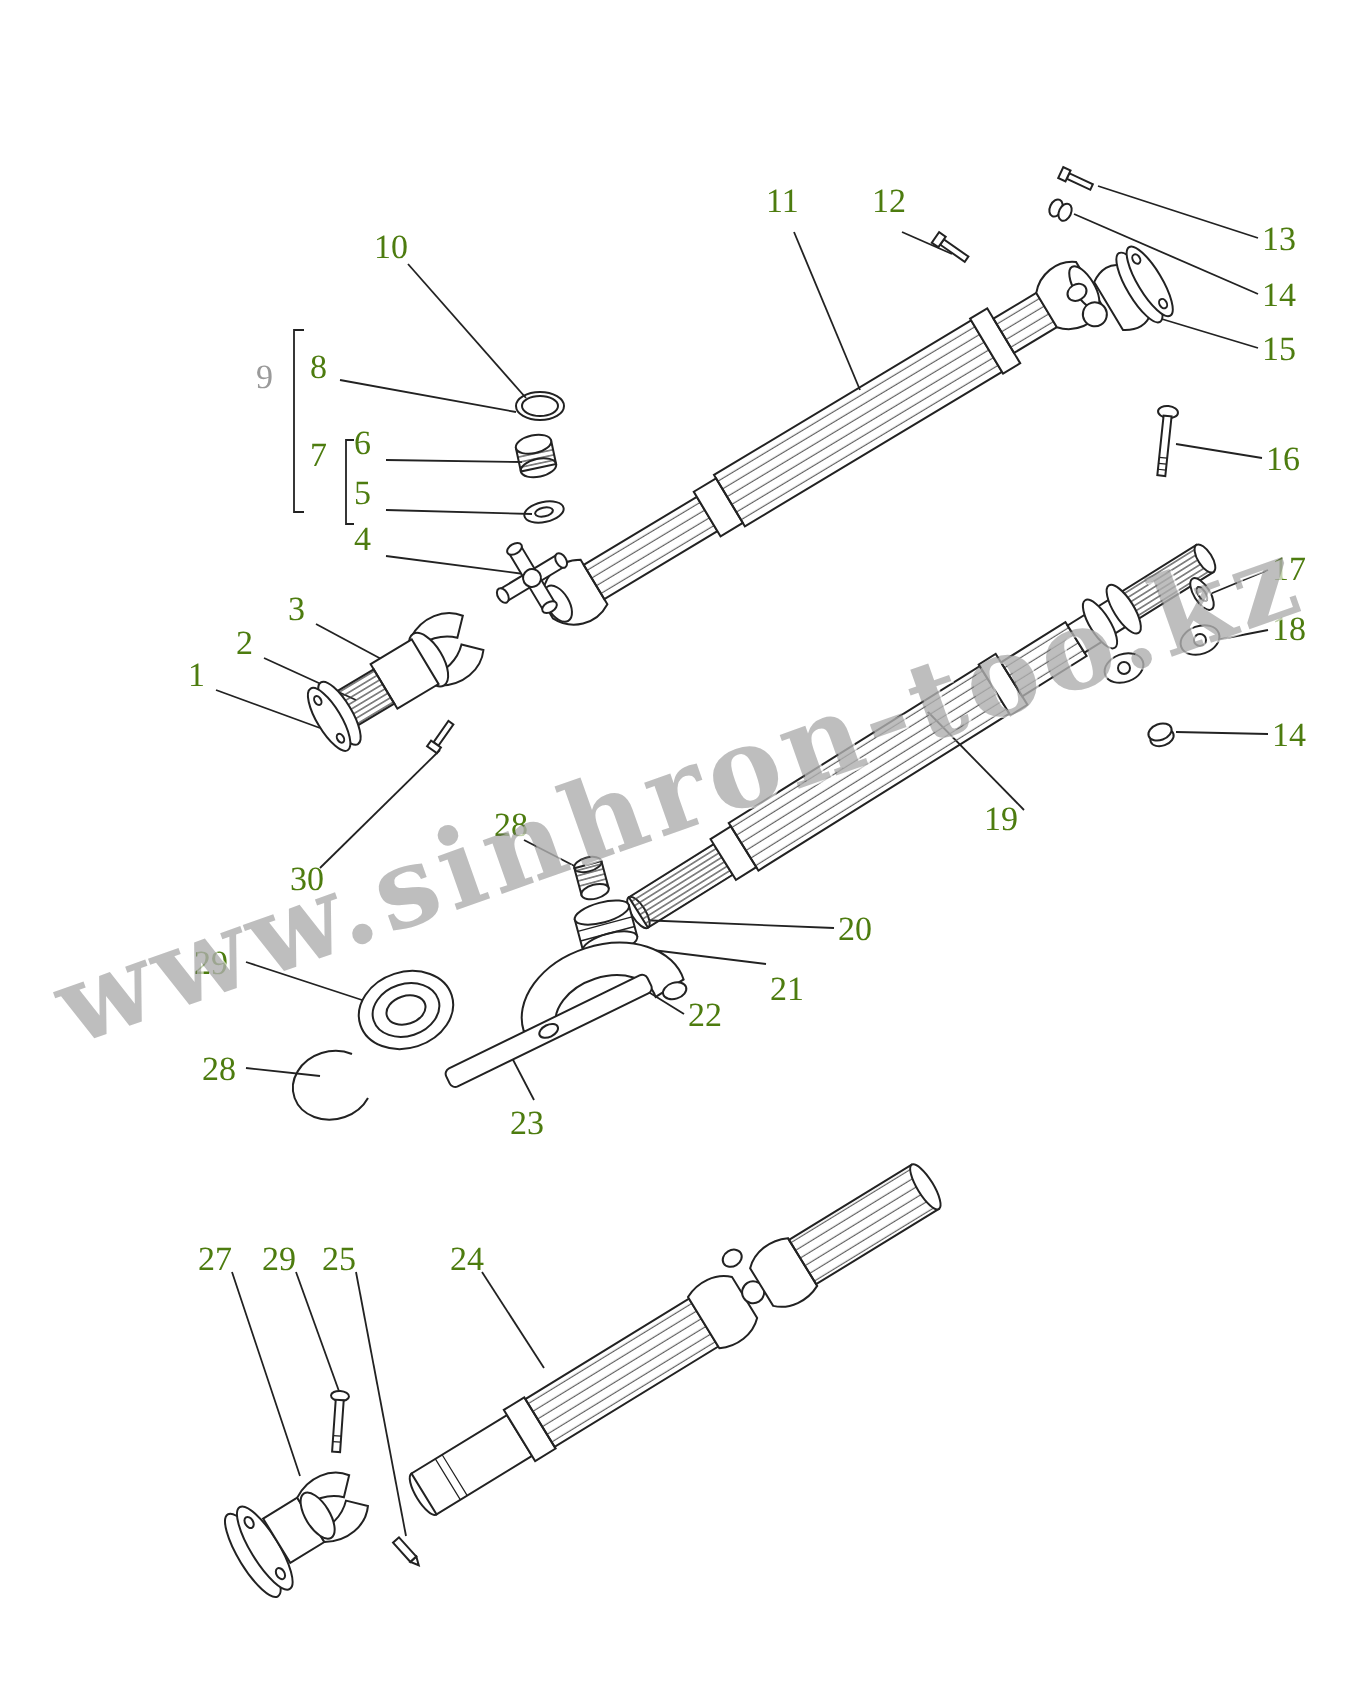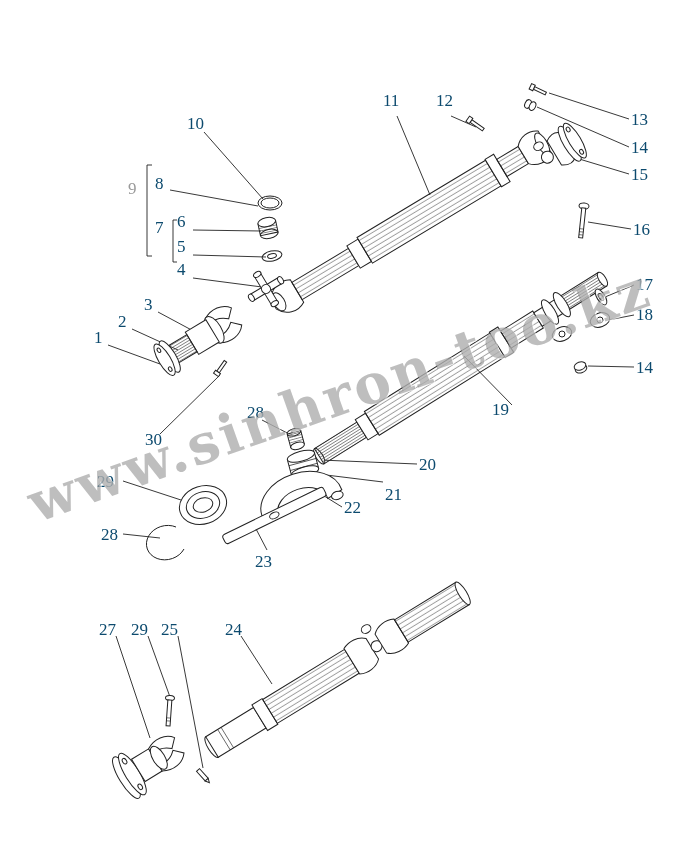--- a/index.html
+++ b/index.html
@@ -1,20 +1,20 @@
 <!DOCTYPE html>
 <html><head>
 <meta charset="utf-8">
 <style>
   * { margin:0; padding:0; box-sizing:border-box; }
   html,body { background:#ffffff; }
   body { font-family:"Liberation Serif", serif; }
   .stage { position:relative; width:686px; height:841px; background:#ffffff; overflow:hidden; margin:0 auto; }
   .stage svg { position:absolute; left:0; top:0; }
-  .lbl { position:absolute; font-size:17px; line-height:1; color:#0c4a6e; user-select:none; }
+  .lbl { position:absolute; font-size:17px; line-height:1; color:#4d7c0f; user-select:none; }
   .lbl.muted { color:#9a9a9a; }
   .watermark {
     position:absolute; left:30px; top:472px;
     transform:rotate(-19.5deg); transform-origin:left center;
     font-family:"DejaVu Serif", serif; font-weight:700;
     font-size:55px; letter-spacing:3px; white-space:nowrap;
     color:rgba(110,110,110,0.45);
     text-shadow:1px 1px 0 rgba(255,255,255,0.65);
     pointer-events:none;
   }

